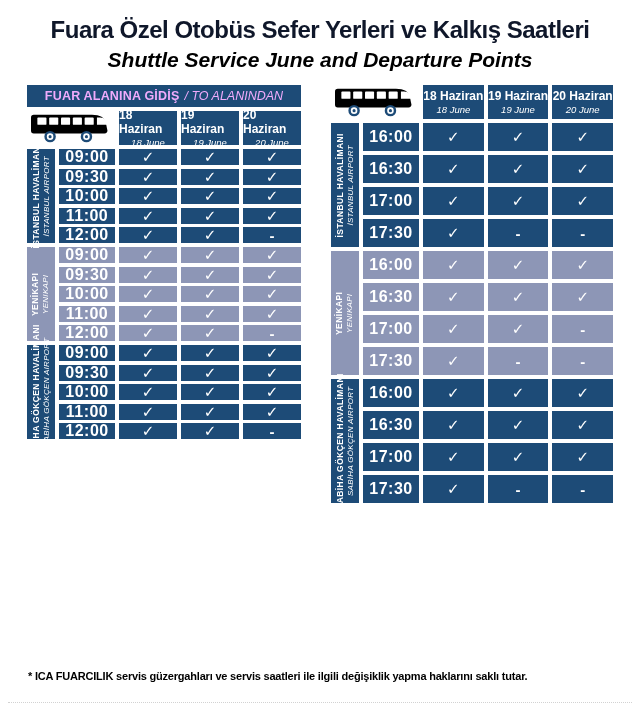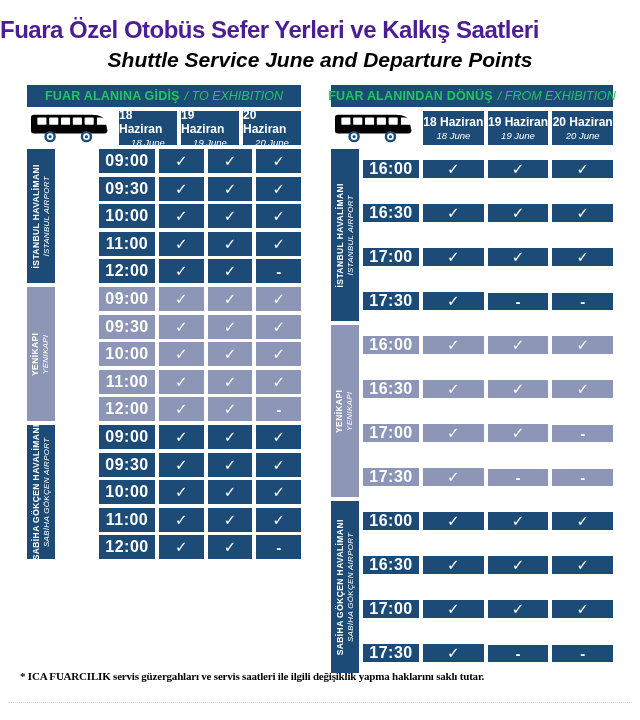--- a/index.html
+++ b/index.html
@@ -1,29 +1,29 @@
 <!DOCTYPE html>
 <html><head>
 <meta charset="utf-8">
 <style>
   html,body { margin:0; padding:0; background:#ffffff;
     font-family:"Liberation Sans","DejaVu Sans",sans-serif; }
   .page { width:640px; height:720px; position:relative; overflow:hidden; background:#fff; }
 
-  .title { text-align:left; margin-top:14px; font-size:24px; font-weight:bold;
-    letter-spacing:-0.5px; color:#4c1d95; line-height:32px; }
+  .title { text-align:center; margin-top:14px; font-size:24px; font-weight:bold;
+    letter-spacing:-0.5px; color:#0f172a; line-height:32px; }
   .subtitle { text-align:center; font-size:21px; font-weight:bold; font-style:italic;
     color:#000; line-height:26px; margin-top:1px; }
 
   .tables { display:flex; justify-content:center; gap:30px; margin-top:12px; }
   .tbl { width:274px; }
   .tbl.right { width:282px; }
 
   .bar { height:22px; display:flex; align-items:center; justify-content:center;
-    color:#22c55e; font-size:12.5px; margin-bottom:4px; white-space:nowrap; }
+    color:#f0abfc; font-size:12.5px; margin-bottom:4px; white-space:nowrap; }
   .bar .b-tr { font-weight:bold; letter-spacing:0.2px; }
   .bar .b-en { font-style:italic; margin-left:5px; }
 
   .thead { display:flex; gap:4px; height:34px; margin-bottom:4px; }
   .bus-cell { width:88px; background:#fff; display:flex; align-items:center; justify-content:center; }
   .dcell { flex:1; display:flex; flex-direction:column; align-items:center; justify-content:center;
     color:#fff; line-height:1.2; }
   .dcell .d-tr { font-weight:bold; font-size:12px; }
   .dcell .d-en { font-style:italic; font-size:9.5px; }
 
@@ -32,48 +32,48 @@
   .vcell { width:28px; display:flex; align-items:center; justify-content:center; overflow:visible; }
   .vtext { transform:rotate(-90deg); white-space:nowrap; text-align:center;
     color:#fff; line-height:1.25; }
   .vtext .v-tr { display:block; font-weight:bold; font-size:8.5px; letter-spacing:0.4px; }
   .vtext .v-en { display:block; font-style:italic; font-size:8px; letter-spacing:0.3px; }
 
   .rows { flex:1; display:flex; flex-direction:column; }
   .tbl.left  .rows { gap:3.5px; }
   .tbl.right .rows { gap:4px; }
   .row { display:flex; gap:4px; }
-  .tbl.left  .row { height:24px;margin-left:40px; }
-  .tbl.right .row { height:40px;align-items:center; }
+  .tbl.left  .row { height:16px; }
+  .tbl.right .row { height:28px; }
 
   .time { width:56px; display:flex; align-items:center; justify-content:center;
     color:#fff; font-weight:bold; font-size:16px; letter-spacing:0.5px; }
   .mark { flex:1; display:flex; align-items:center; justify-content:center;
     color:#fff; font-weight:bold; font-size:15px; }
 
-  .foot { position:absolute; left:20px; top:670px; right:10px;font-family:Liberation Serif, serif; }
+  .foot { position:absolute; left:28px; top:670px; right:10px; }
   .fn-tr { font-weight:bold; font-size:11px; color:#000; letter-spacing:-0.2px;
     margin-bottom:4px; white-space:nowrap; }
   .fn-en { font-size:11px; color:#1a1a1a; white-space:nowrap; }
 
   .hairline { position:absolute; left:8px; right:8px; top:702px;
     border-top:1px dotted #d2d2d2; }
 </style>
 </head>
 <body>
 
 <div class="page">
   <div class="title">Fuara Özel Otobüs Sefer Yerleri ve Kalkış Saatleri</div>
   <div class="subtitle">Shuttle Service June and Departure Points</div>
 
   <div class="tables">
     <div class="tbl left" id="tbl-0">
         <div class="bar" style="background: rgb(29, 75, 119);">
           <span class="b-tr">FUAR ALANINA GİDİŞ</span>
-          <span class="b-en">/ TO EXHIBITION</span>
+          <span class="b-en">/ TO ALANINDAN</span>
         </div>
         <div class="thead">
           <div class="bus-cell">
             <svg width="80" height="30" viewBox="0 0 88 33">
               <path d="M3,2 h64 c9,0 14,3 15.5,9.5 l1.5,7.5 c0.4,2.2 -1,3.5 -3.2,3.5 h-77.8 c-2,0 -3,-1 -3,-3 v-14.5 c0,-2 1,-3 3,-3 z" fill="#000000"></path>
               <rect x="7" y="5" width="10" height="8" rx="1" fill="#fff"></rect>
               <rect x="20" y="5" width="10" height="8" rx="1" fill="#fff"></rect>
               <rect x="33" y="5" width="10" height="8" rx="1" fill="#fff"></rect>
               <rect x="46" y="5" width="10" height="8" rx="1" fill="#fff"></rect>
               <rect x="59" y="5" width="10" height="8" rx="1" fill="#fff"></rect>
@@ -214,24 +214,20 @@
             <div class="row">
               <div class="time" style="background: rgb(29, 75, 119);">12:00</div>
               <div class="mark" style="background: rgb(29, 75, 119);">✓</div>
               <div class="mark" style="background: rgb(29, 75, 119);">✓</div>
               <div class="mark" style="background: rgb(29, 75, 119);">-</div>
             </div>
           </div>
         </div>
       </div>
     <div class="tbl right" id="tbl-1">
-        <div class="bar" style="background: rgb(29, 75, 119);">
-          <span class="b-tr">FUAR ALANINDAN DÖNÜŞ</span>
-          <span class="b-en">/ FROM EXHIBITION</span>
-        </div>
         <div class="thead">
           <div class="bus-cell">
             <svg width="80" height="30" viewBox="0 0 88 33">
               <path d="M3,2 h64 c9,0 14,3 15.5,9.5 l1.5,7.5 c0.4,2.2 -1,3.5 -3.2,3.5 h-77.8 c-2,0 -3,-1 -3,-3 v-14.5 c0,-2 1,-3 3,-3 z" fill="#000000"></path>
               <rect x="7" y="5" width="10" height="8" rx="1" fill="#fff"></rect>
               <rect x="20" y="5" width="10" height="8" rx="1" fill="#fff"></rect>
               <rect x="33" y="5" width="10" height="8" rx="1" fill="#fff"></rect>
               <rect x="46" y="5" width="10" height="8" rx="1" fill="#fff"></rect>
               <rect x="59" y="5" width="10" height="8" rx="1" fill="#fff"></rect>
               <path d="M72.5,5 h3.5 c4.5,0 7.5,3 8.6,8 h-12.1 z" fill="#fff"></path>

